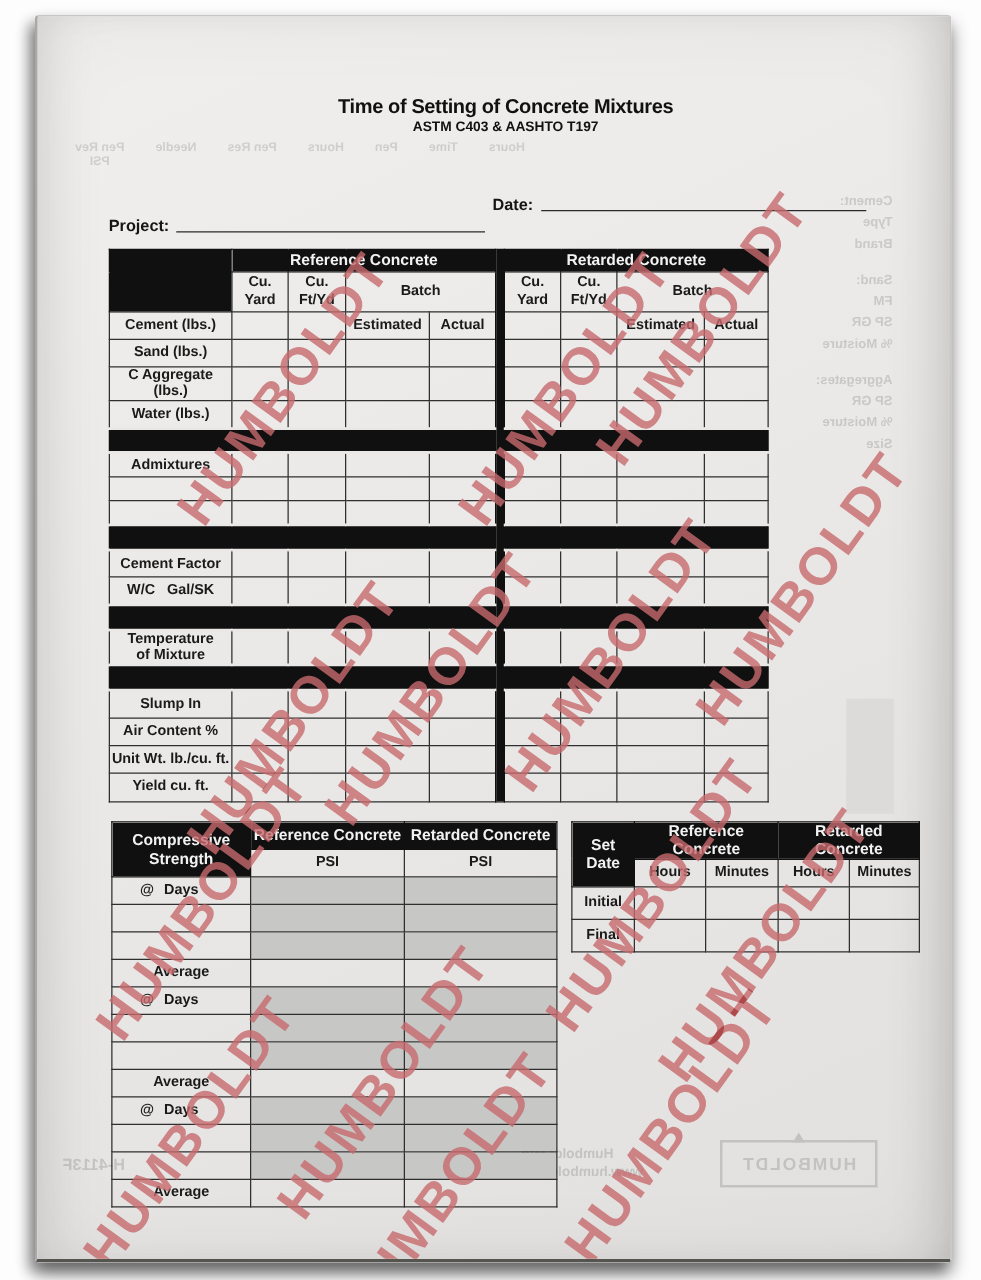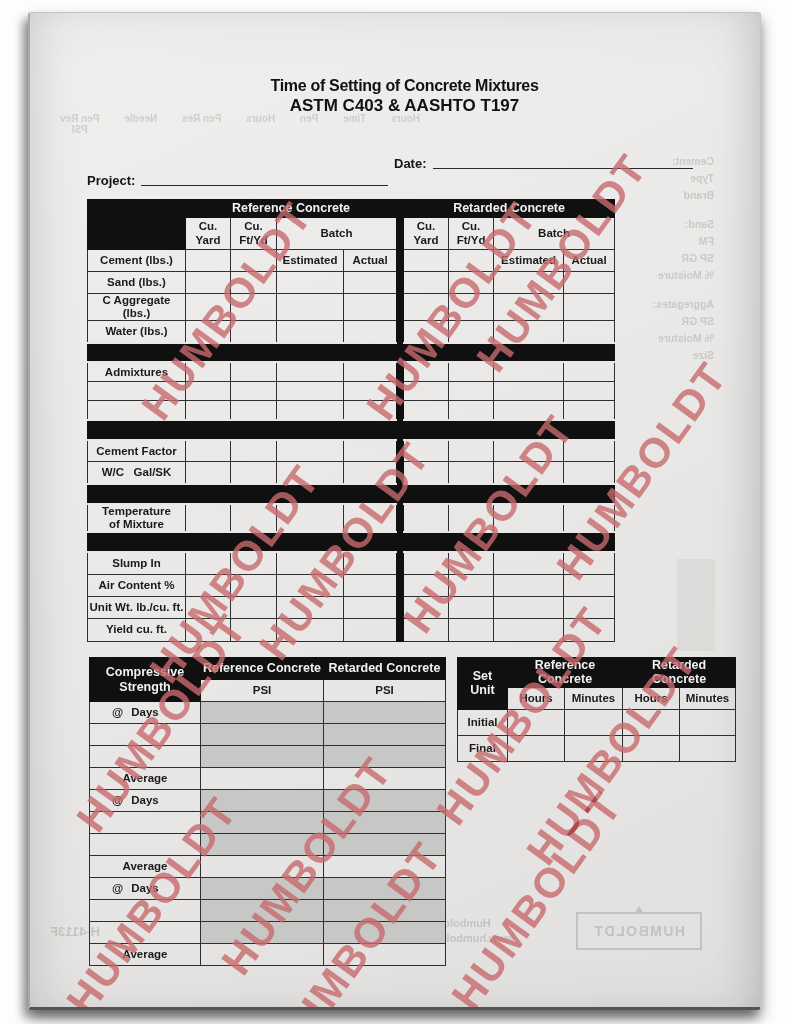--- a/index.html
+++ b/index.html
@@ -18,21 +18,21 @@
       inset 30px 0 50px -35px rgba(0,0,0,.15);
   }
 
   .pre{white-space:pre-line;}
   .prew{white-space:pre-wrap;}
 
   
   .title-wrap{position:absolute;left:57px;top:64px;width:635px;text-align:center;z-index:3;color:#111;}
   .title{font-size:16px;font-weight:bold;letter-spacing:-.3px;}
   .subtitle{font-size:16px;font-weight:bold;margin-top:2px;}
-  .standard{font-size:17px;font-weight:bold;margin-top:1px;}
+  .standard{font-size:11px;font-weight:bold;margin-top:1px;}
 
   
   .fields{position:absolute;left:57px;top:140px;width:612px;z-index:3;}
   .frow{display:flex;height:18px;margin-bottom:1px;}
   .fhalf{display:flex;align-items:flex-end;}
   .fhalf.left{width:307px;margin-top:35px;}
   .fhalf.right{width:305px;}
   .flabel{font-size:13px;font-weight:bold;color:#151515;white-space:nowrap;}
   .fline{flex:1;border-bottom:1.5px solid #2a2a2a;margin:0 6px 2px 6px;}
 
@@ -440,21 +440,21 @@
       <colgroup>
           <col style="width:50px">
           <col style="width:57px">
           <col style="width:58px">
           <col style="width:57px">
           <col style="width:56px">
         </colgroup>
       <tbody>
           <tr class="r20">
         <td class="blk pre" rowspan="2">Set
-Unit</td>
+Date</td>
         <td class="blk" colspan="2">Reference Concrete</td>
         <td class="blk" colspan="2">Retarded Concrete</td>
       </tr>
       <tr class="r22">
         <td>Hours</td>
         <td>Minutes</td>
         <td>Hours</td>
         <td>Minutes</td>
       </tr>
       <tr class="r26">

